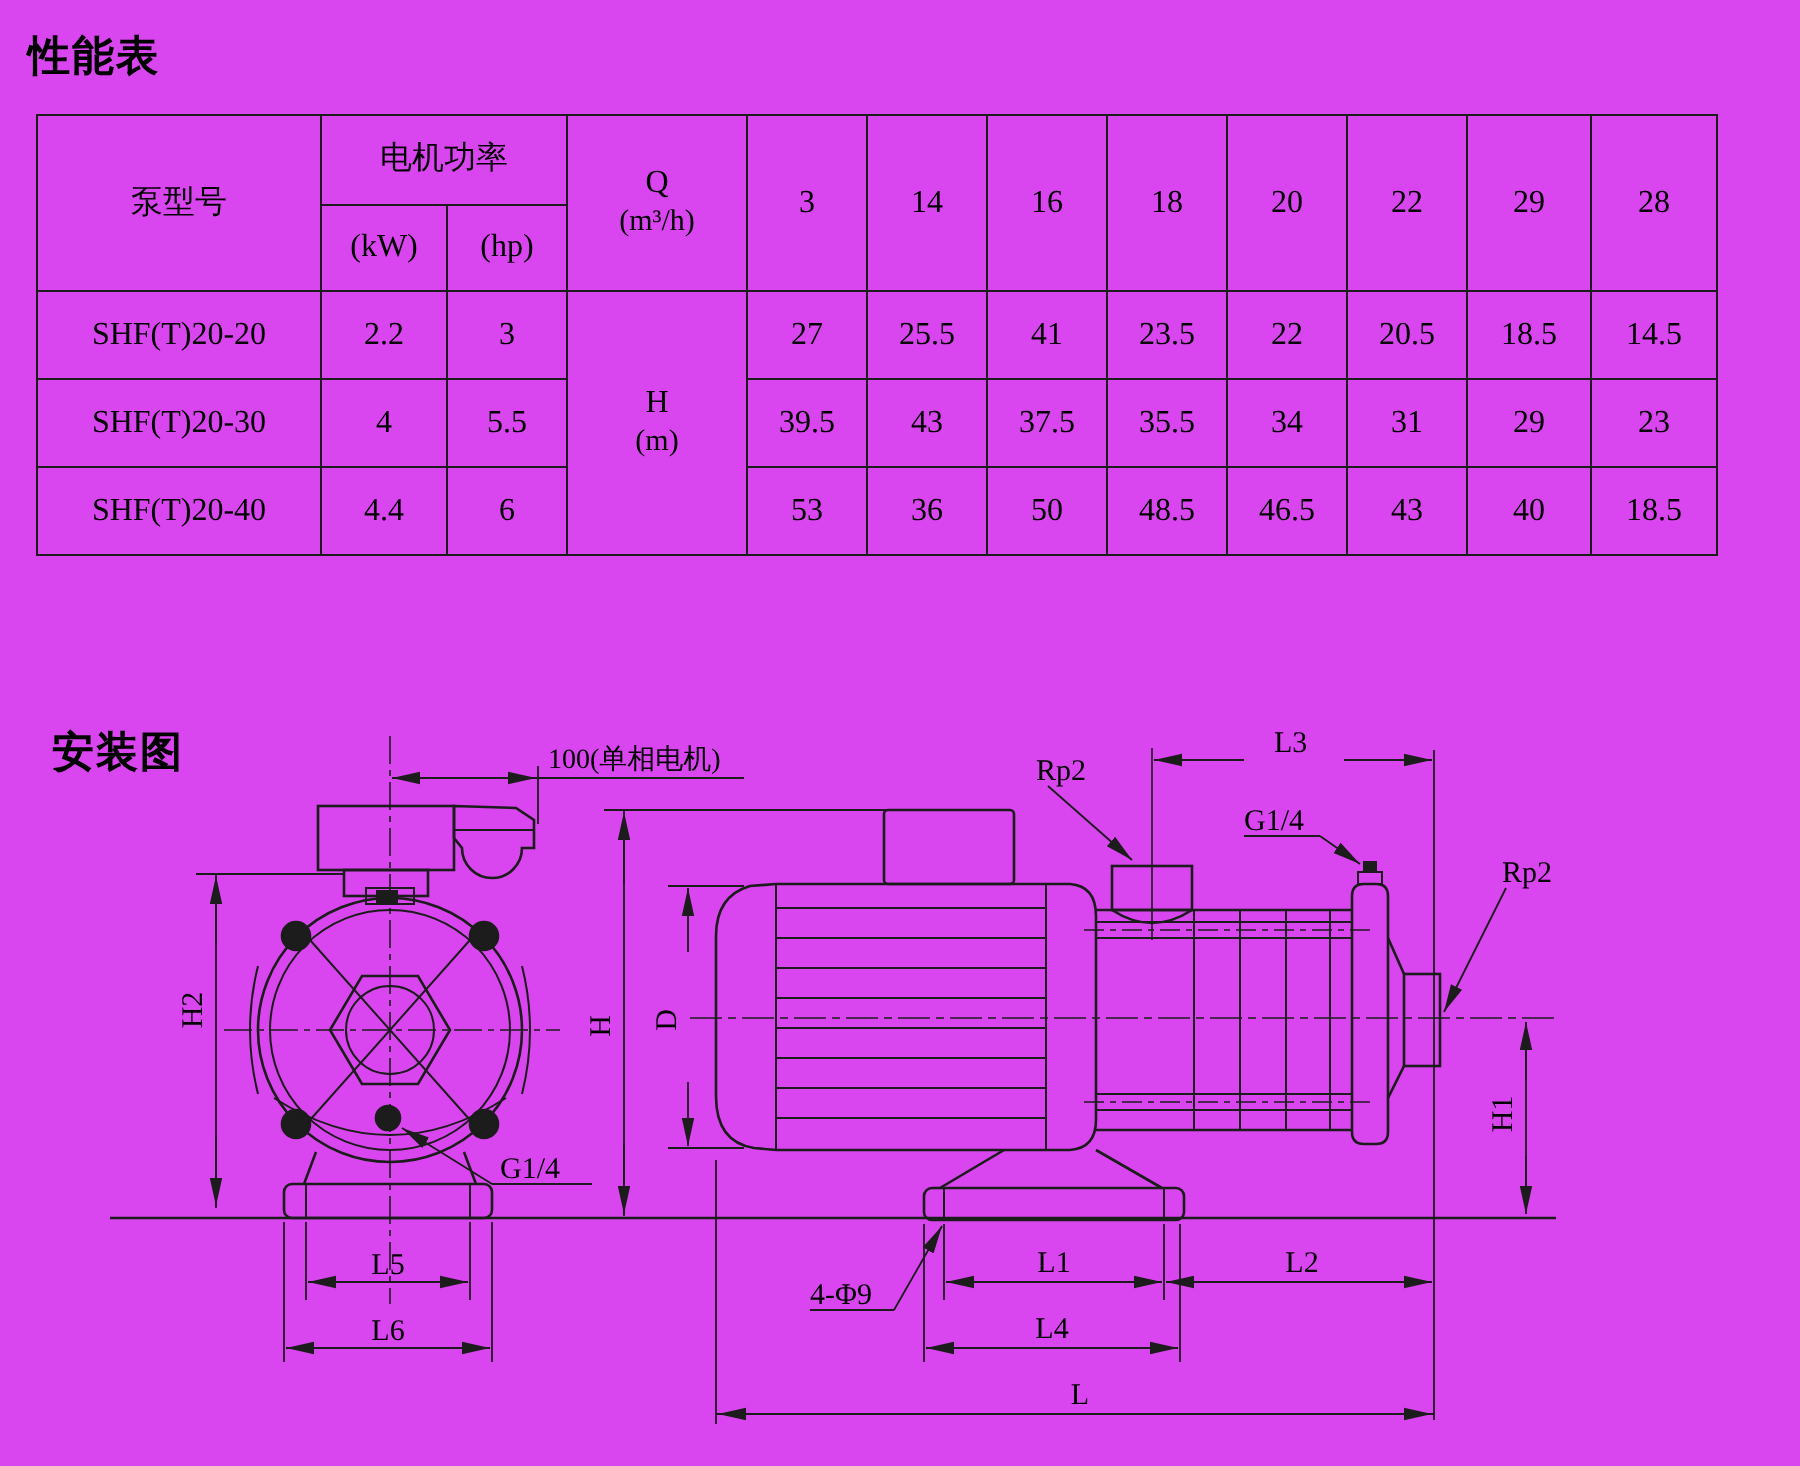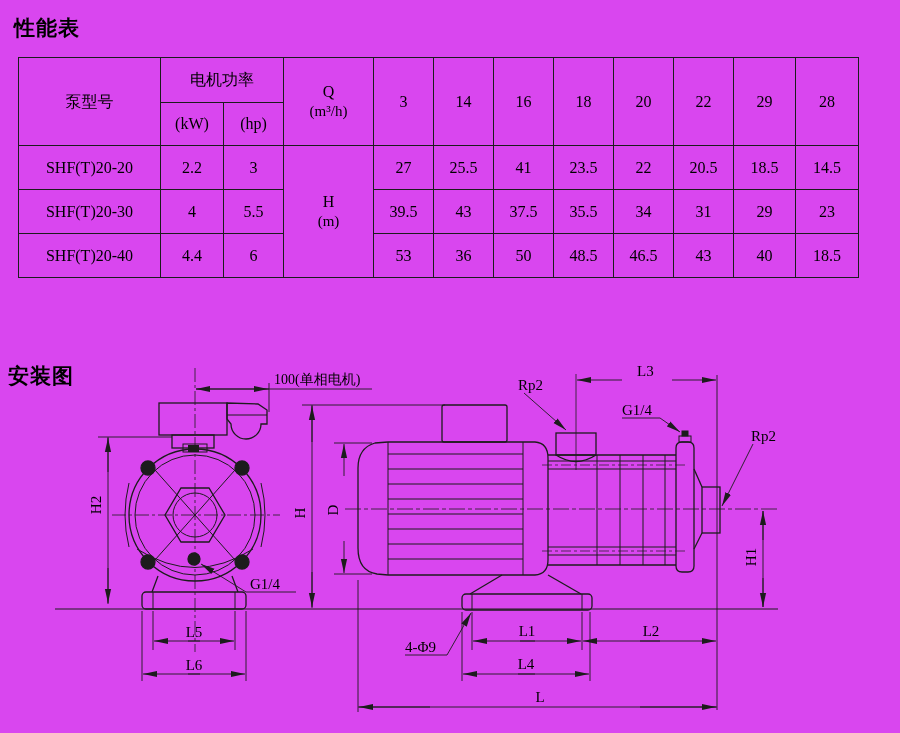--- a/index.html
+++ b/index.html
@@ -95,21 +95,21 @@
         <td>50</td>
         <td>48.5</td>
         <td>46.5</td>
         <td>43</td>
         <td>40</td>
         <td>18.5</td>
       </tr>
     </tbody>
   </table>
 
-  <div class="sec-title" style="left:8px;top:362px;font-family:Liberation Serif, serif;">安装图</div>
+  <div class="sec-title" style="left:26px;top:362px;font-family:Liberation Serif, serif;">安装图</div>
 
   <svg width="900" height="733" viewBox="0 0 900 733" style="position:absolute;left:0;top:0;" font-family="Liberation Serif, serif" font-size="15" fill="#000">
     <defs>
       <marker id="arr" viewBox="0 0 14 8" refX="14" refY="4" markerWidth="14" markerHeight="8" orient="auto" markerUnits="userSpaceOnUse">
         <path d="M14,4 L0,0.9 L0,7.1 Z" fill="#1c1c1c"></path>
       </marker>
     </defs>
 
     <g stroke="#1c1c1c" fill="none" stroke-width="1.3">
 

